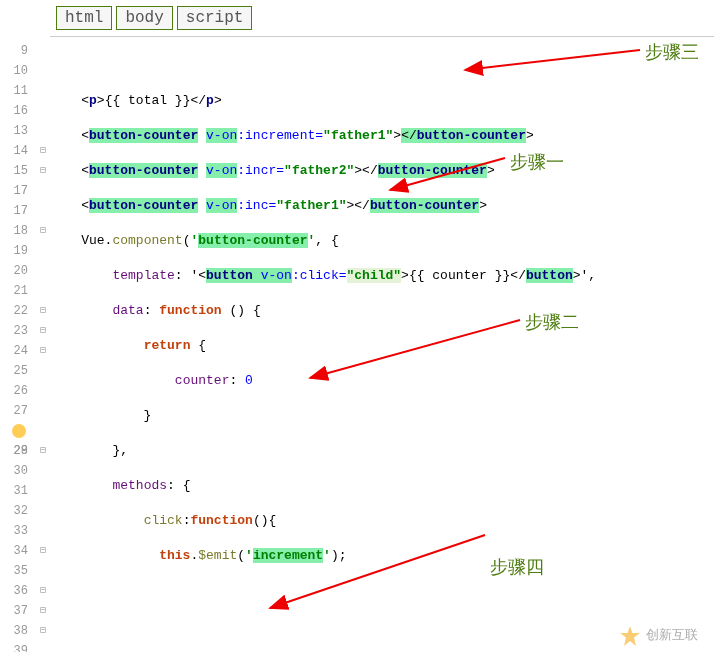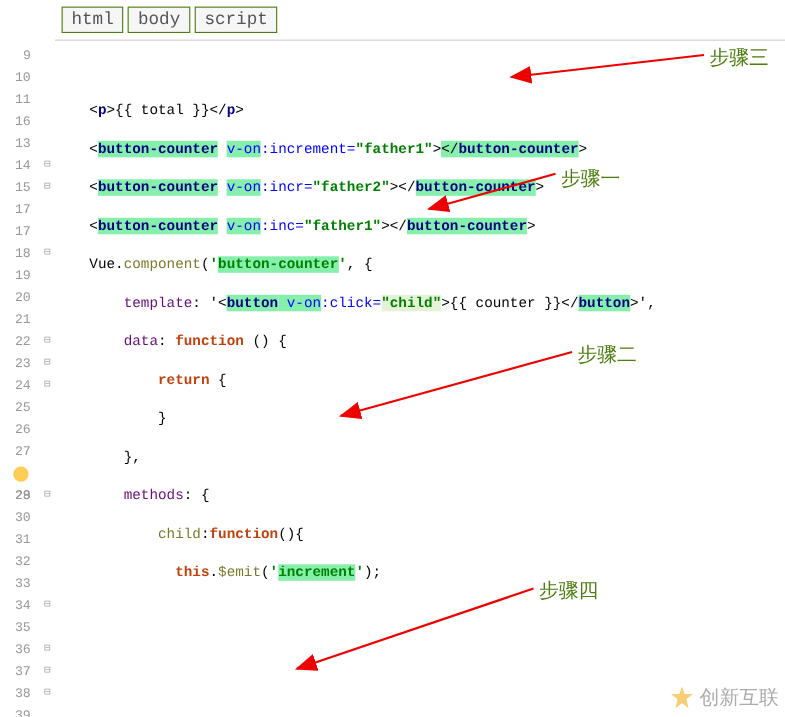--- a/index.html
+++ b/index.html
@@ -80,27 +80,26 @@
   .ann {
     position: absolute;
     color: #4d7c0f;
     font-family: "KaiTi", "SimSun", serif;
     font-size: 18px;
   }
   .arrow { pointer-events:none; position:absolute; left:0; top:0; }
 
   .watermark {
     position: absolute;
-    right: 6px;
+    right: 16px;
     bottom: 6px;
     font-family: Arial, sans-serif;
     color: #888;
-    font-size: 18px;
+    font-size: 13px;
     display: flex;
-    align-items: center;
     gap: 6px;
     opacity: .7;
   }
   .wm-icon {
     width: 20px; height: 20px;
     background: #f6b93b;
     clip-path: polygon(50% 0, 62% 35%, 100% 35%, 70% 57%, 80% 100%, 50% 75%, 20% 100%, 30% 57%, 0 35%, 38% 35%);
   }
 </style>
 </head>
@@ -185,45 +184,46 @@
   <div class="code">
 <div class="line"></div>
 <div class="line">    &lt;<span class="tag">p</span>&gt;<span>{{ total }}</span>&lt;/<span class="tag">p</span>&gt;</div>
 <div class="line">    &lt;<span class="tag bg-y">button-counter</span> <span class="attr bg-y">v-on</span><span class="attr">:increment=</span><span class="str">"father1"</span>&gt;<span class="bg-y">&lt;/</span><span class="tag bg-y">button-counter</span>&gt;</div>
 <div class="line">    &lt;<span class="tag bg-y">button-counter</span> <span class="attr bg-y">v-on</span><span class="attr">:incr=</span><span class="str">"father2"</span>&gt;&lt;/<span class="tag bg-y">button-counter</span>&gt;</div>
 <div class="line">    &lt;<span class="tag bg-y">button-counter</span> <span class="attr bg-y">v-on</span><span class="attr">:inc=</span><span class="str">"father1"</span>&gt;&lt;/<span class="tag bg-y">button-counter</span>&gt;</div>
 <div class="line">    <span>Vue.</span><span class="fn">component</span>(<span class="str">'<span class="bg-y">button-counter</span>'</span>, {</div>
 <div class="line">        <span class="prop">template</span><span>: '&lt;</span><span class="tag bg-y">button</span><span class="attr bg-y"> v-on</span><span class="attr">:click=</span><span class="str bg-g">"child"</span><span>&gt;{{ counter }}&lt;/</span><span class="tag bg-y">button</span><span>&gt;',</span></div>
 <div class="line">        <span class="prop">data</span>: <span class="kw">function</span> () {</div>
 <div class="line">            <span class="kw">return</span> {</div>
+<div class="line">                <span class="prop">counter</span>: <span class="num">0</span></div>
 <div class="line">            }</div>
 <div class="line">        },</div>
 <div class="line">        <span class="prop">methods</span>: {</div>
-<div class="line">            <span class="prop fn">child</span>:<span class="kw">function</span>(){</div>
+<div class="line">            <span class="prop fn">click</span>:<span class="kw">function</span>(){</div>
 <div class="line">              <span class="kw">this</span>.<span class="fn">$emit</span>(<span class="str">'<span class="bg-y">increment</span>'</span>);</div>
 
 
 
 
 
 
 
 
 
 
 
 
 
   </div>
 </div>
 
 <div class="ann" style="left:645px; top:40px;">步骤三</div>
 <div class="ann" style="left:510px; top:150px;">步骤一</div>
 <div class="ann" style="left:525px; top:310px;">步骤二</div>
-<div class="ann" style="left:490px; top:525px;">步骤四</div>
+<div class="ann" style="left:490px; top:555px;">步骤四</div>
 
 <svg class="arrow" width="714" height="652">
   <defs>
     <marker id="ah" markerWidth="10" markerHeight="8" refX="9" refY="4" orient="auto">
       <path d="M0,0 L10,4 L0,8 Z" fill="#e00"></path>
     </marker>
   </defs>
 
   <line x1="640" y1="50" x2="465" y2="70" stroke="#e00" stroke-width="2" marker-end="url(#ah)"></line>
 

